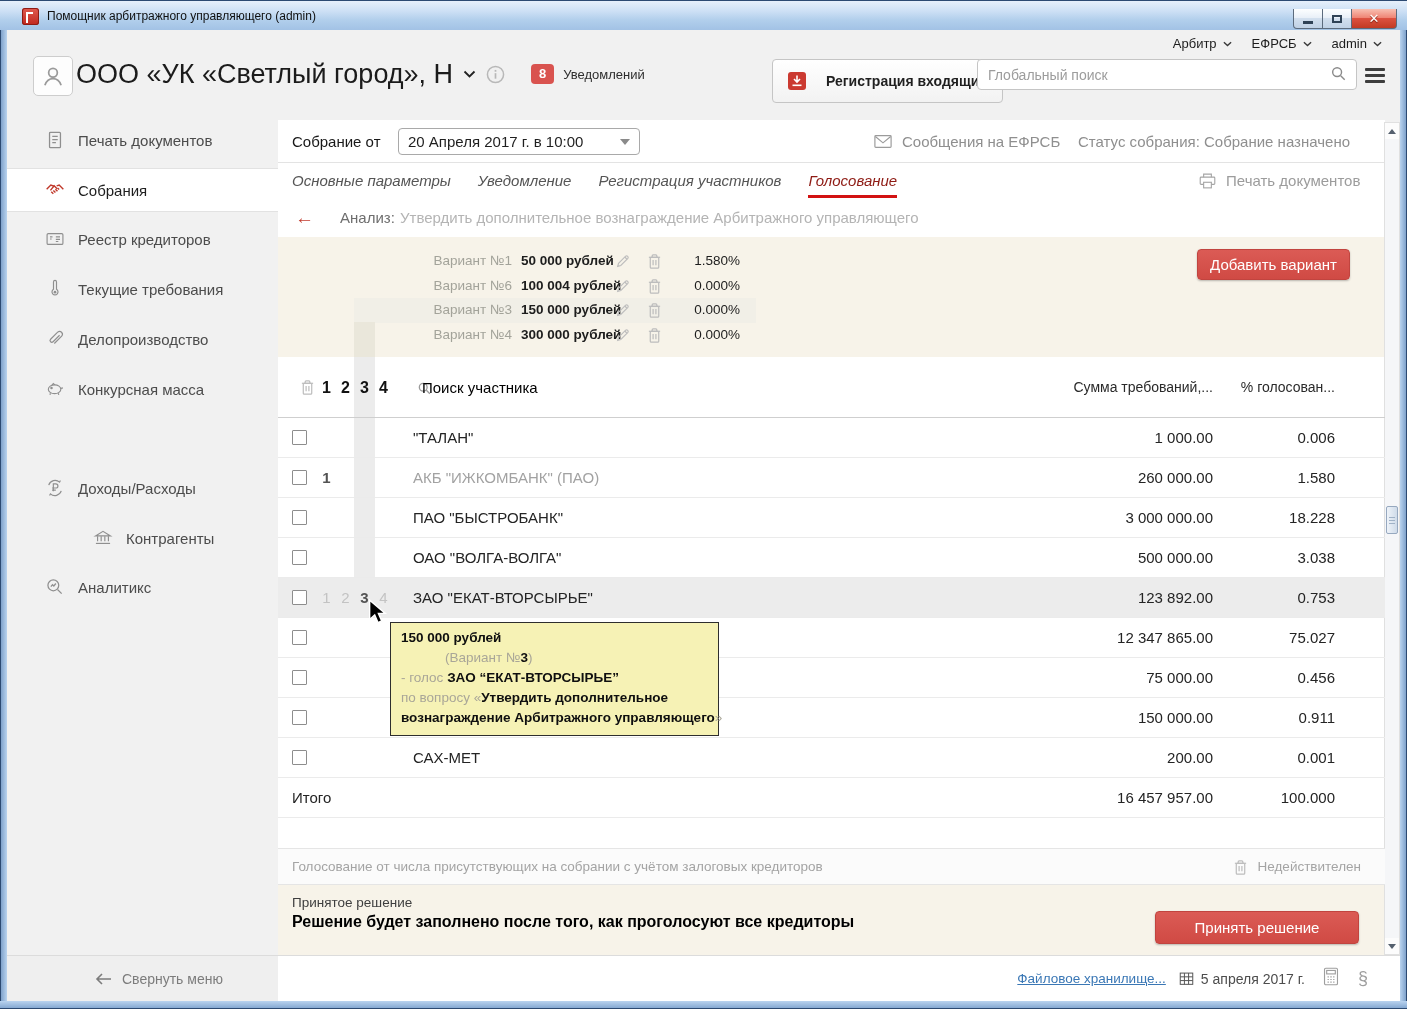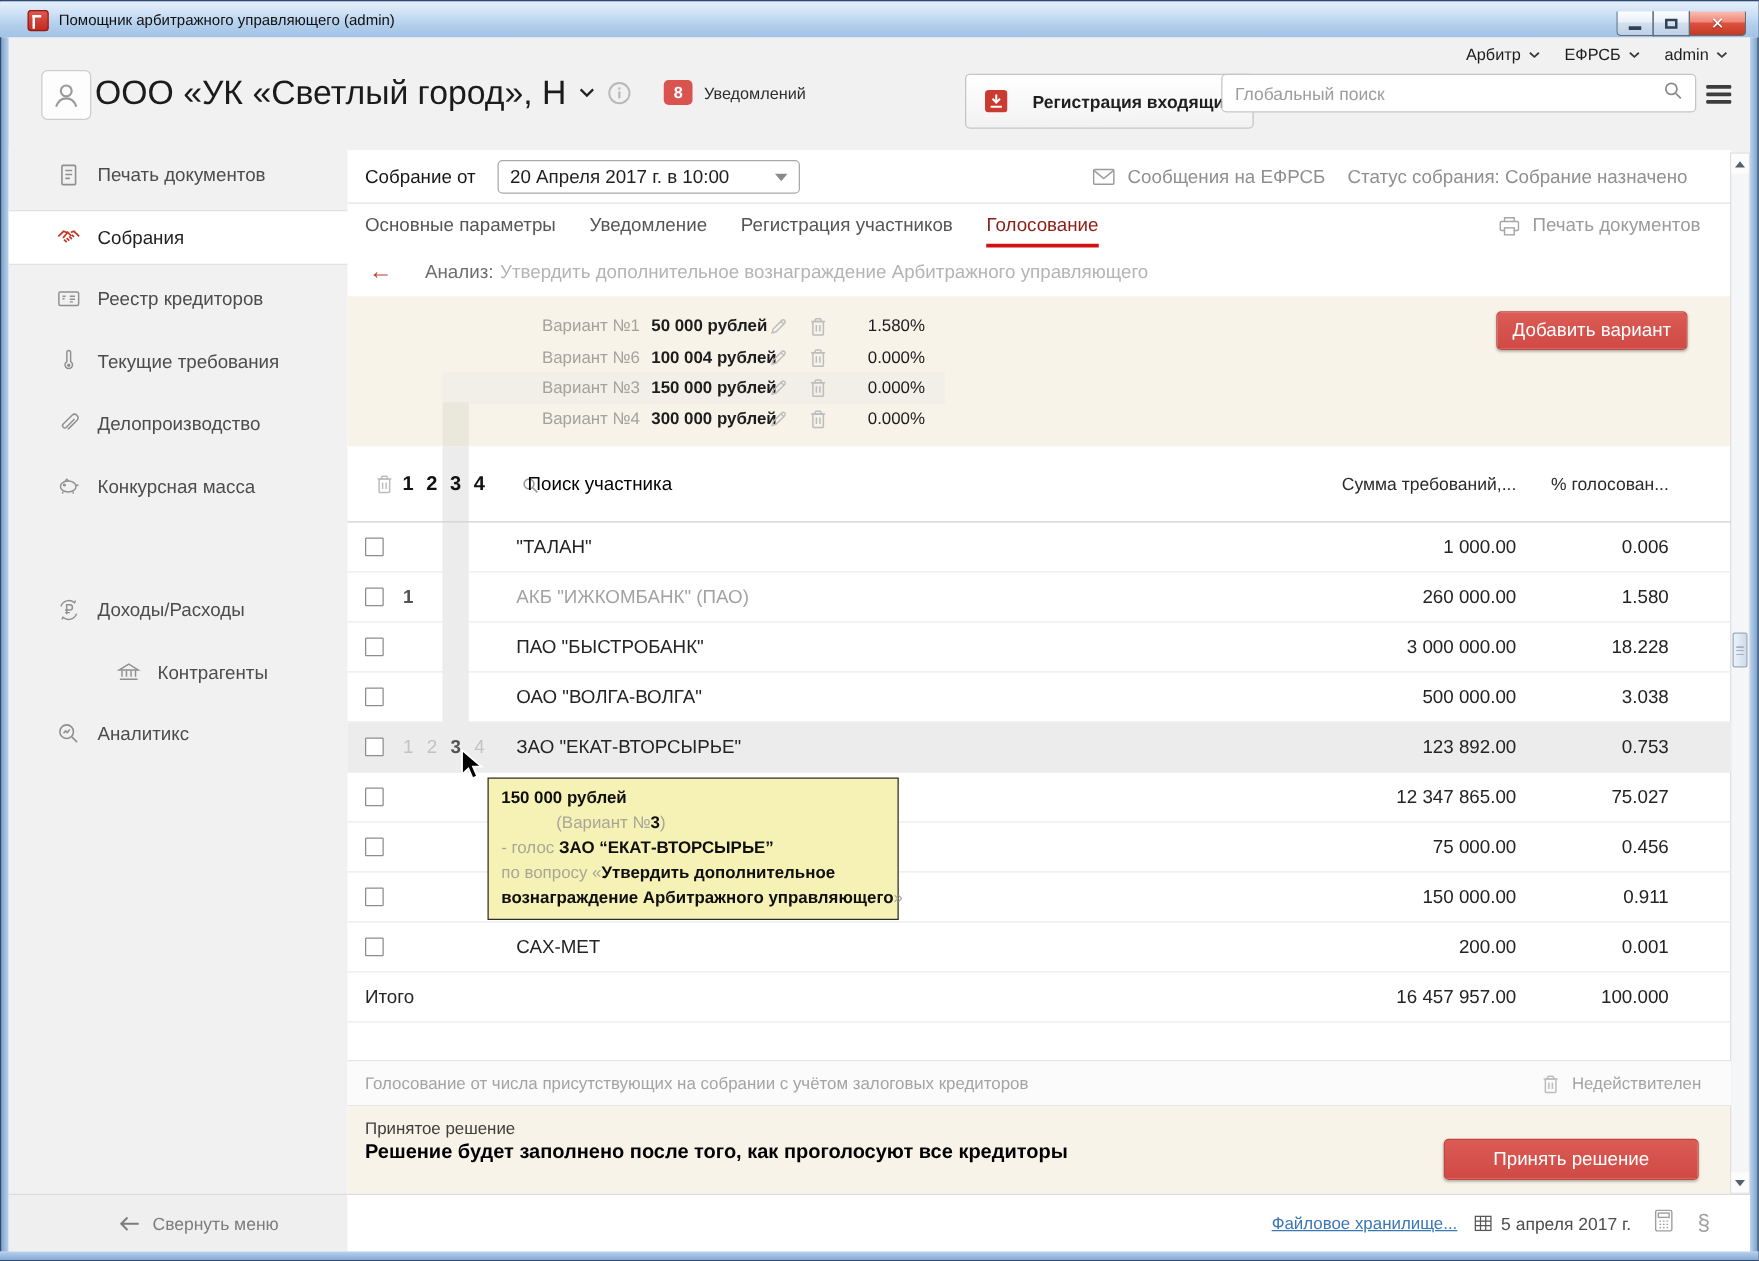--- a/index.html
+++ b/index.html
@@ -69,21 +69,21 @@
 
   
   .main { position:absolute; left:271px; top:90px; width:1107px; height:835px; background:#fff; }
   .meeting-label { position:absolute; left:14px; top:0; height:42px; display:flex; align-items:center; font-size:15px; color:#181818; }
   .meeting-select { position:absolute; left:120px; top:8px; width:242px; height:27px; border:1px solid #a9a9a9;
     border-radius:4px; background:#fff; display:flex; align-items:center; padding:0 9px; font-size:15px; color:#1f1f1f; cursor:pointer; }
   .select-caret { margin-left:auto; width:0; height:0; border-left:5px solid transparent; border-right:5px solid transparent; border-top:6px solid #8a8a8a; }
   .efrsb-link { position:absolute; left:596px; top:0; height:42px; display:flex; align-items:center; gap:10px; font-size:15px; color:#8f8f8f; cursor:pointer; }
   .meeting-status { position:absolute; left:800px; top:0; height:42px; display:flex; align-items:center; font-size:15px; color:#8f8f8f; }
   .divider1 { position:absolute; top:42px; left:0; right:0; border-top:1px solid #e3e3e3; }
-  .tabs { position:absolute; left:14px; top:43px; height:35px; display:flex; gap:27px; }
+  .tabs { position:absolute; left:14px; top:43px; height:35px; display:flex; gap:27px;font-style:italic; }
   .tab { font-size:15px; color:#555; display:flex; align-items:center; border-bottom:3px solid transparent; padding-top:2px; cursor:pointer; }
   .tab.active { color:#8e1b14; border-bottom-color:#d21212; }
   .print-link { position:absolute; left:920px; top:43px; height:35px; display:flex; align-items:center; gap:9px; font-size:15px; color:#9c9c9c; cursor:pointer; }
   .back-arrow { position:absolute; left:17px; top:78px; height:39px; display:flex; align-items:center; font-size:19px; color:#c23b2f; cursor:pointer; }
   .q-label { position:absolute; left:62px; top:78px; height:39px; display:flex; align-items:center; font-size:15px; color:#6e6e6e; }
   .q-text { position:absolute; left:122px; top:78px; height:39px; display:flex; align-items:center; font-size:15px; color:#b4b4b4; }
 
   
   .variants { position:absolute; top:117px; left:0; right:0; height:120px; background:#f7f3e9; }
   .variant-highlight { position:absolute; left:76px; width:402px; height:25px; background:#f1efe7; }

